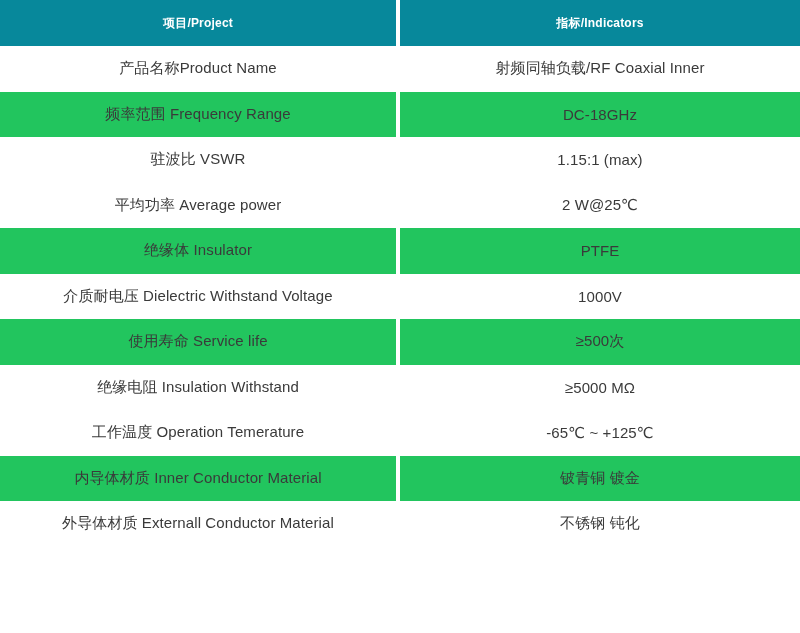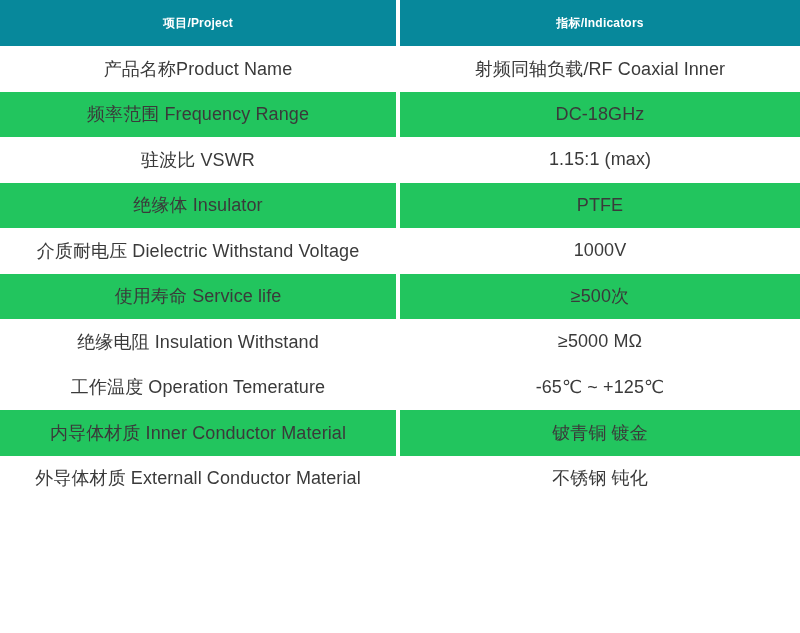--- a/index.html
+++ b/index.html
@@ -40,21 +40,21 @@
     padding: 0;
     font-size: 0;
     line-height: 0;
   }
 
   tbody td {
     height: 45.5px;
     padding: 0 6px;
     text-align: center;
     vertical-align: middle;
-    font-size: 18px;
+    font-size: 15px;
     font-weight: normal;
     color: #3a3a3a;
     white-space: nowrap;
     letter-spacing: 0.1px;
   }
   tbody td.divider-cell {
     background: #ffffff !important;
     padding: 0;
     font-size: 0;
     line-height: 0;
@@ -87,20 +87,25 @@
       <tr class="row-even">
         <td>频率范围 Frequency Range</td>
         <td class="divider-cell"></td>
         <td>DC-18GHz</td>
       </tr>
       <tr class="row-odd">
         <td>驻波比 VSWR</td>
         <td class="divider-cell"></td>
         <td>1.15:1 (max)</td>
       </tr>
+      <tr class="row-odd">
+        <td>平均功率 Average power</td>
+        <td class="divider-cell"></td>
+        <td>2 W@25℃</td>
+      </tr>
       <tr class="row-even">
         <td>绝缘体 Insulator</td>
         <td class="divider-cell"></td>
         <td>PTFE</td>
       </tr>
       <tr class="row-odd">
         <td>介质耐电压 Dielectric Withstand Voltage</td>
         <td class="divider-cell"></td>
         <td>1000V</td>
       </tr>

